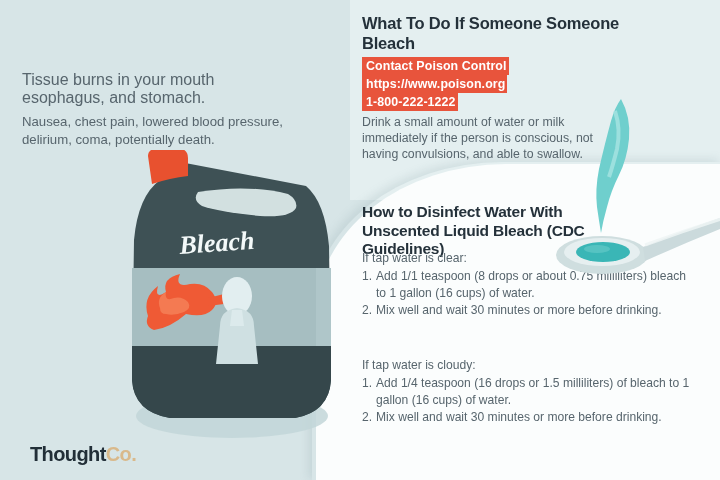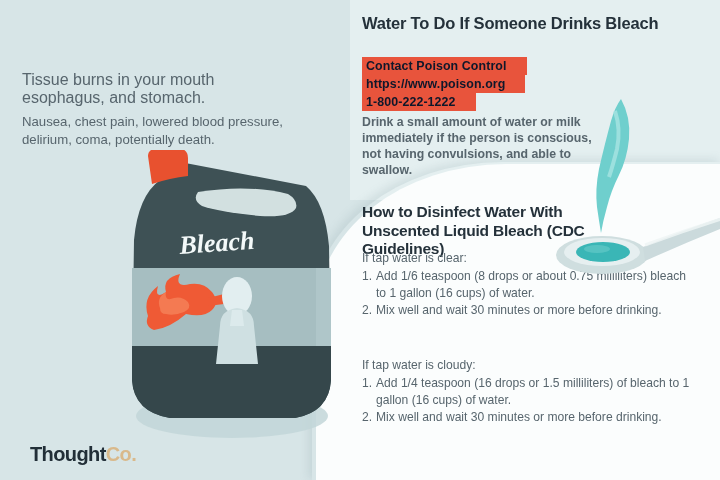--- a/index.html
+++ b/index.html
@@ -87,35 +87,34 @@
 
   
   #poison-block {
     position: absolute;
     left: 362px; top: 57px;
     width: 210px;
   }
   #poison-block .hl {
     display: table;
     background: #e8543c;
-    color: #0f172a;
+    color: #ffffff;
     font-weight: bold;
     font-size: 12.4px;
     line-height: 16px;
-    padding: 1px 20px 1px 4px;
+    padding: 1px 2px 1px 4px;
     white-space: nowrap;
     letter-spacing: 0.1px;
   }
 
   #para-right-top {
     left: 362px; top: 114px;
     width: 252px;
     font-size: 12.3px;
     line-height: 16px;
-    font-weight: bold;
   }
 
   #title-right-bottom {
     left: 362px; top: 203px;
     width: 260px;
     font-size: 15.5px;
     line-height: 18.5px;
     z-index: 6;
   }
 
@@ -214,38 +213,38 @@
     <ellipse cx="57" cy="157" rx="38" ry="14" fill="#e6eff0"></ellipse>
     <ellipse cx="58" cy="157" rx="27" ry="10" fill="#3ab6b6"></ellipse>
     <ellipse cx="52" cy="154" rx="13" ry="4" fill="#63c9c7" opacity="0.7"></ellipse>
     <path d="M98 152 Q136 136 178 122 L180 132 Q140 148 100 166 Z" fill="#cbdadc"></path>
     <path d="M100 150 Q138 136 176 124" stroke="#eef5f5" stroke-width="3" fill="none" opacity="0.85"></path>
   </svg>
 
   <div class="body-text" id="para-left-1">Tissue burns in your mouth esophagus, and stomach.</div>
   <div class="body-text" id="para-left-2">Nausea, chest pain, lowered blood pressure, delirium, coma, potentially death.</div>
 
-  <div class="h-title" id="title-right-top">Water To Do If Someone Drinks Bleach</div>
+  <div class="h-title" id="title-right-top">What To Do If Someone Someone Bleach</div>
 
   <div id="poison-block">
     <div class="hl">Contact Poison Control</div>
     <div class="hl">https://www.poison.org</div>
     <div class="hl">1-800-222-1222</div>
   </div>
 
   <div class="body-text" id="para-right-top">Drink a small amount of water or milk immediately if the person is conscious, not having convulsions, and able to swallow.</div>
 
   <div class="h-title" id="title-right-bottom">How to Disinfect Water With Unscented Liquid Bleach (CDC Guidelines)</div>
 
   <div class="list-block" id="list-clear">
     <p class="list-head">If tap water is clear:</p>
     <ol>
       <li>
         <span class="num">1.</span>
-        <span>Add 1/6 teaspoon (8 drops or about 0.75 milliliters) bleach to 1 gallon (16 cups) of water.</span>
+        <span>Add 1/1 teaspoon (8 drops or about 0.75 milliliters) bleach to 1 gallon (16 cups) of water.</span>
       </li>
       <li>
         <span class="num">2.</span>
         <span>Mix well and wait 30 minutes or more before drinking.</span>
       </li>
     </ol>
   </div>
 
   <div class="list-block" id="list-cloudy">
     <p class="list-head">If tap water is cloudy:</p>

